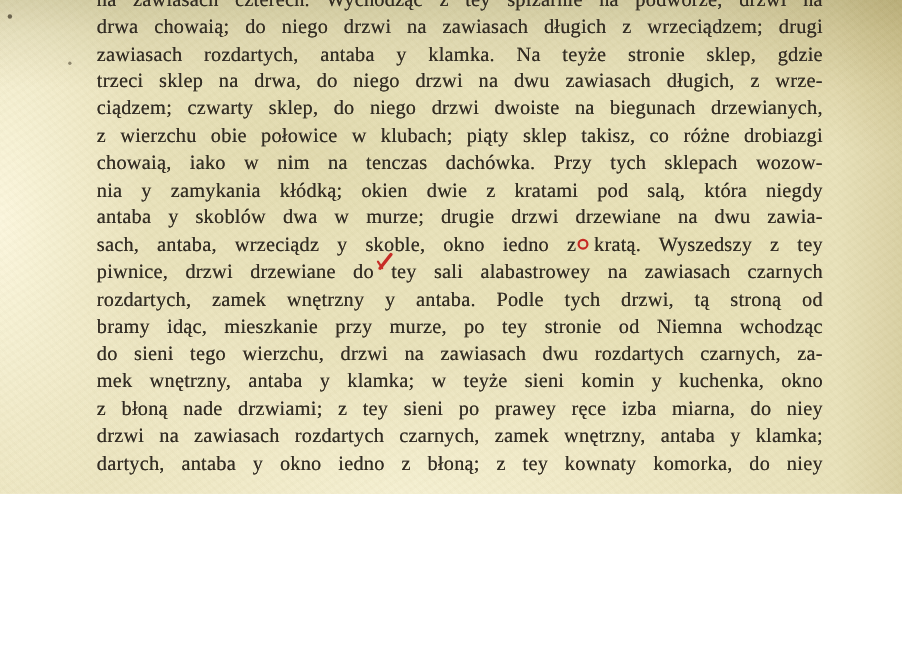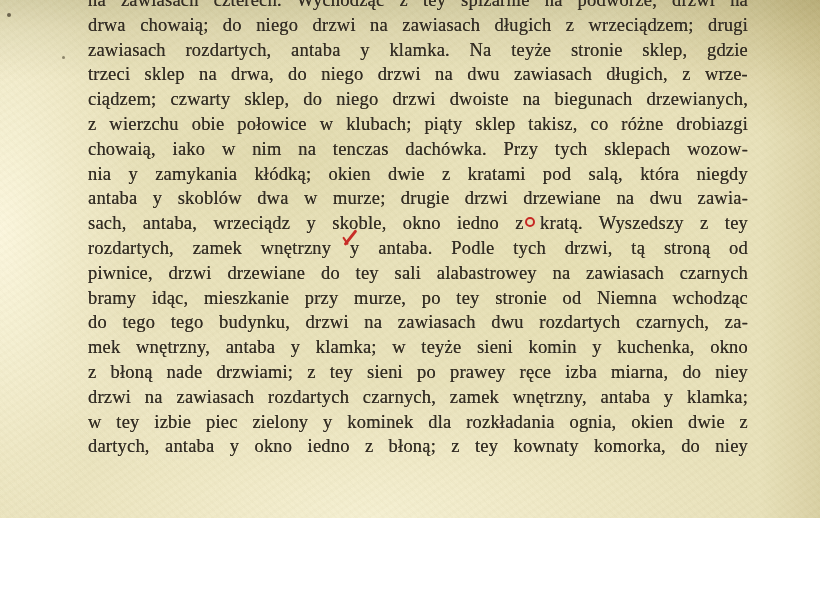--- a/index.html
+++ b/index.html
@@ -1,21 +1,21 @@
 <!DOCTYPE html>
 <html><head>
 <meta charset="utf-8">
 <style>
   html, body { margin: 0; padding: 0; }
   body {
     width: 820px; height: 607px; overflow: hidden;
     font-family: "Liberation Serif", "DejaVu Serif", serif;
   }
   .page {
-    position: relative; width: 820px; height: 518px; overflow: hidden;
+    position: relative; width: 820px; height: 449px; overflow: hidden;
     background-color: #e8e1ba;
     background-image:
       
       linear-gradient(180deg, rgba(125,118,66,0.22) 0px, rgba(125,118,66,0.10) 30px, rgba(125,118,66,0) 80px),
       
       radial-gradient(ellipse 180px 420px at 0% 45%, rgba(255,250,228,0.85), rgba(255,250,228,0) 75%),
       
       radial-gradient(ellipse 520px 180px at 45% 100%, rgba(252,247,222,0.65), rgba(252,247,222,0) 75%),
       
       radial-gradient(ellipse 300px 200px at 100% 0%, rgba(176,158,92,0.40), rgba(176,158,92,0) 70%),
@@ -93,28 +93,27 @@
       <div class="line">na zawiasach czterech. Wychodząc z tey spizarnie na podwórze, drzwi na</div>
       <div class="line">drwa chowaią; do niego drzwi na zawiasach długich z wrzeciądzem; drugi</div>
       <div class="line">zawiasach rozdartych, antaba y klamka. Na teyże stronie sklep, gdzie</div>
       <div class="line">trzeci sklep na drwa, do niego drzwi na dwu zawiasach długich, z wrze-</div>
       <div class="line">ciądzem; czwarty sklep, do niego drzwi dwoiste na biegunach drzewianych,</div>
       <div class="line">z wierzchu obie połowice w klubach; piąty sklep takisz, co różne drobiazgi</div>
       <div class="line">chowaią, iako w nim na tenczas dachówka. Przy tych sklepach wozow-</div>
       <div class="line">nia y zamykania kłódką; okien dwie z kratami pod salą, która niegdy</div>
       <div class="line">antaba y skoblów dwa w murze; drugie drzwi drzewiane na dwu zawia-</div>
       <div class="line">sach, antaba, wrzeciądz y skoble, okno iedno z kratą. Wyszedszy z tey</div>
+      <div class="line">piwnice, drzwi drzewiane do tey sali alabastrowey na zawiasach czarnych</div>
       <div class="line">rozdartych, zamek wnętrzny y antaba. Podle tych drzwi, tą stroną od</div>
-      <div class="line">piwnice, drzwi drzewiane do tey sali alabastrowey na zawiasach czarnych</div>
       <div class="line">bramy idąc, mieszkanie przy murze, po tey stronie od Niemna wchodząc</div>
-      <div class="line">do tego tego budynku, drzwi na zawiasach dwu rozdartych czarnych, za-</div>
+      <div class="line">do sieni tego wierzchu, drzwi na zawiasach dwu rozdartych czarnych, za-</div>
       <div class="line">mek wnętrzny, antaba y klamka; w teyże sieni komin y kuchenka, okno</div>
       <div class="line">z błoną nade drzwiami; z tey sieni po prawey ręce izba miarna, do niey</div>
       <div class="line">drzwi na zawiasach rozdartych czarnych, zamek wnętrzny, antaba y klamka;</div>
-      <div class="line">w tey izbie piec zielony y kominek dla rozkładania ognia, okien dwie z</div>
       <div class="line">dartych, antaba y okno iedno z błoną; z tey kownaty komorka, do niey</div>
     </div>
 
   <div class="red-circle"></div>
   <div class="red-slash"></div>
 
   <div class="stain"></div>
   <div class="stain2"></div>
   <div class="speck1"></div>
   <div class="speck2"></div>

